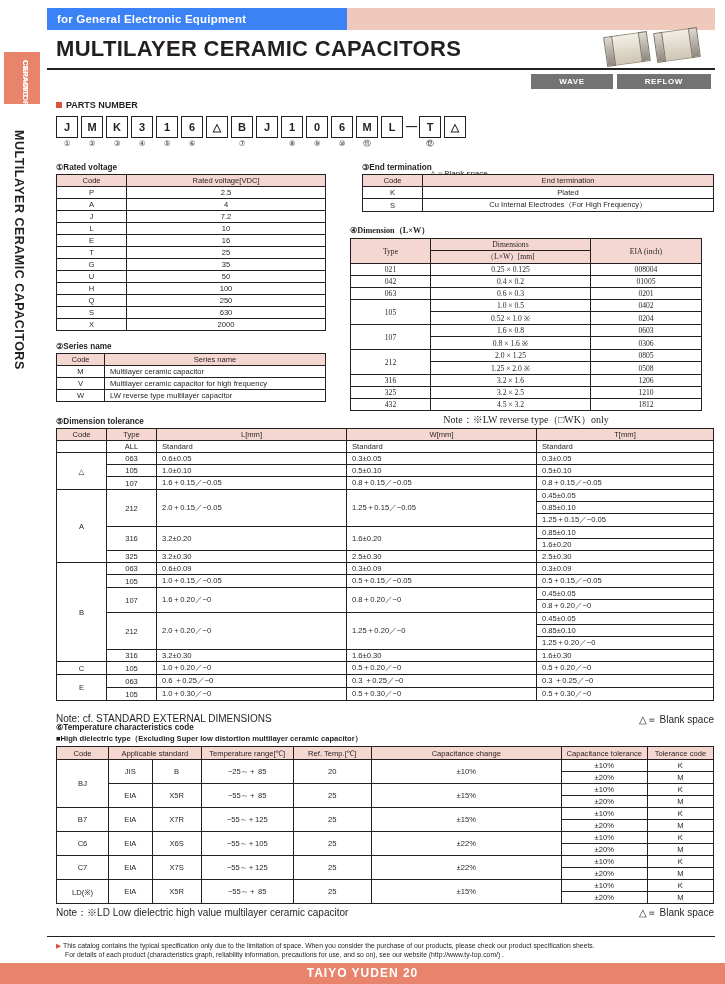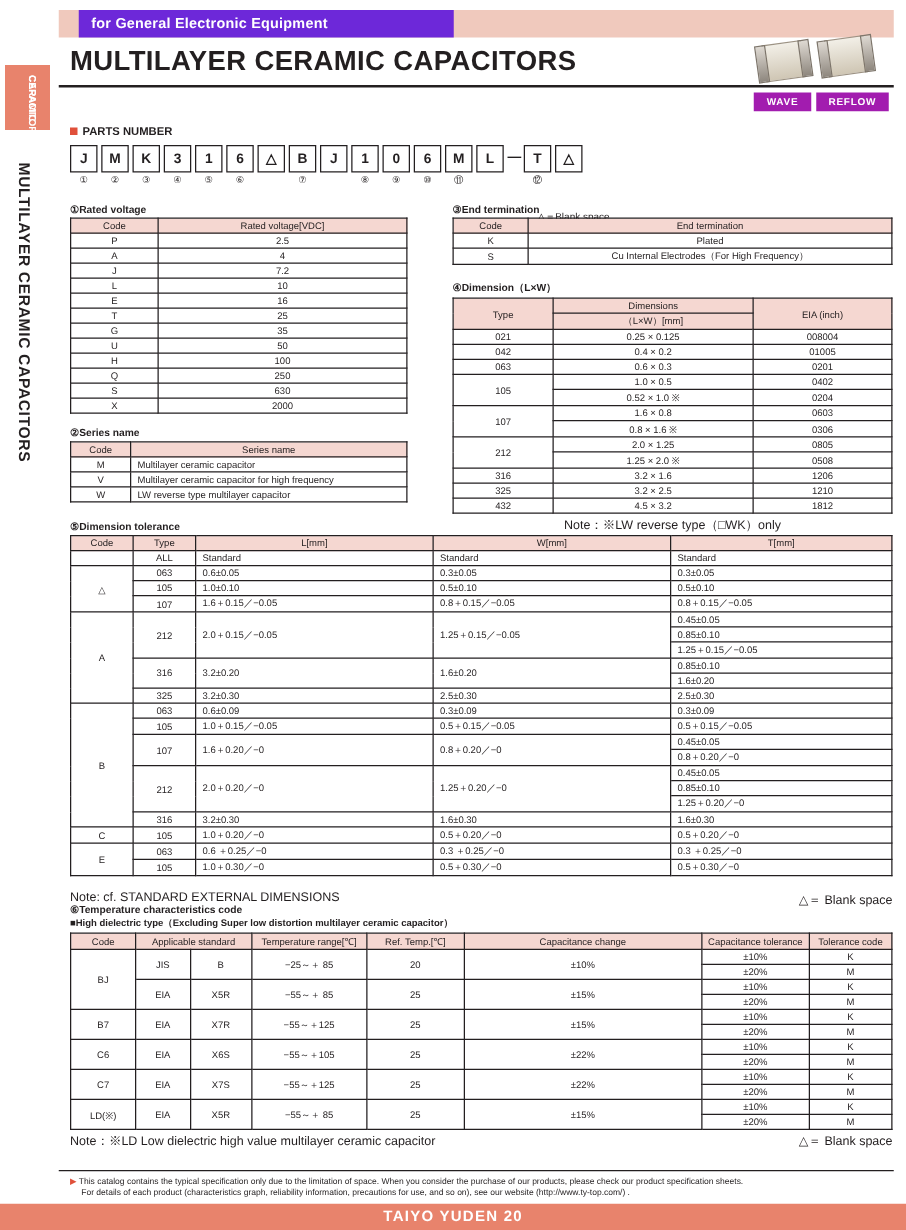--- a/index.html
+++ b/index.html
@@ -12,22 +12,22 @@
     position:relative;
     overflow:hidden;
   }
   
   .page { position:relative; width:725px; height:984px; }
   .header-band {
     position:absolute; left:47px; top:8px; width:668px; height:22px;
     background:#f0c9bd;
   }
   .header-band-inner{
-    position:absolute; left:16px; top:0; width:300px; height:22px;
-    background:#6d28d9;
+    position:absolute; left:0; top:0; width:300px; height:22px;
+    background:#3b82f6;
     color:#ffffff; font-size:11.5px; font-weight:bold;
     line-height:22px; padding-left:10px; letter-spacing:.2px;
   }
   .main-title{
     position:absolute; left:56px; top:36px;
     font-size:22px; font-weight:bold; letter-spacing:.3px;
   }
   .rule-top{ position:absolute; left:47px; top:68px; width:668px; height:2px; background:#231f20;}
   
   .side-tab{
@@ -50,22 +50,22 @@
   .chip .body{ position:absolute; left:6px; top:0; width:32px; height:30px;
       background:linear-gradient(180deg,#f2efe7,#cfc6b4); border:1px solid #9d9384;}
   .chip .cap{ position:absolute; top:0; width:9px; height:30px;
       background:linear-gradient(180deg,#ded9d2,#8e877e); border:1px solid #7e766c;}
   .chip .cap.l{ left:0; }
   .chip .cap.r{ right:0; }
   .chip.one{ left:2px; top:8px; transform:rotate(-8deg); }
   .chip.two{ left:52px; top:4px; transform:rotate(-8deg); }
   
   .badges{ position:absolute; right:14px; top:74px; display:flex; gap:4px;}
-  .badge{ background:#a21caf; color:#fff; font-size:8px; font-weight:bold;
-    padding:3px 10px; letter-spacing:.6px; }
+  .badge{ background:#737373; color:#fff; font-size:8px; font-weight:bold;
+    padding:3px 28px; letter-spacing:.6px; }
   
   .sec-head{ position:absolute; font-size:9px; font-weight:bold; }
   .sec-head .sq{ display:inline-block; width:6px; height:6px; background:#e0503a; margin-right:4px;}
   
   .pn-wrap{ position:absolute; left:56px; top:116px; }
   .pn-row{ display:flex; gap:3px; align-items:center; }
   .pn-box{
     width:22px; height:22px; border:1px solid #231f20; background:#fff;
     font-size:11px; font-weight:bold; text-align:center; line-height:20px;
   }
@@ -266,21 +266,21 @@
             <td class="lft">Multilayer ceramic capacitor for high frequency</td>
           </tr>
       <tr>
             <td>W</td>
             <td class="lft">LW reverse type multilayer capacitor</td>
           </tr>
     </tbody>
       </table>
   </div>
 
-  <div class="blk" style="left:362px; top:225px;">
+  <div class="blk" style="left:350px; top:225px;font-family:Liberation Serif, serif;">
     <div class="tbl-title">④Dimension（L×W）</div>
     <table style="width:352px;">
       <tbody>
           <tr>
         <th rowspan="2" style="width:80px;">Type</th>
         <th style="width:160px;">Dimensions</th>
         <th rowspan="2">EIA (inch)</th>
       </tr>
       <tr>
             <th>（L×W）[mm]</th>

